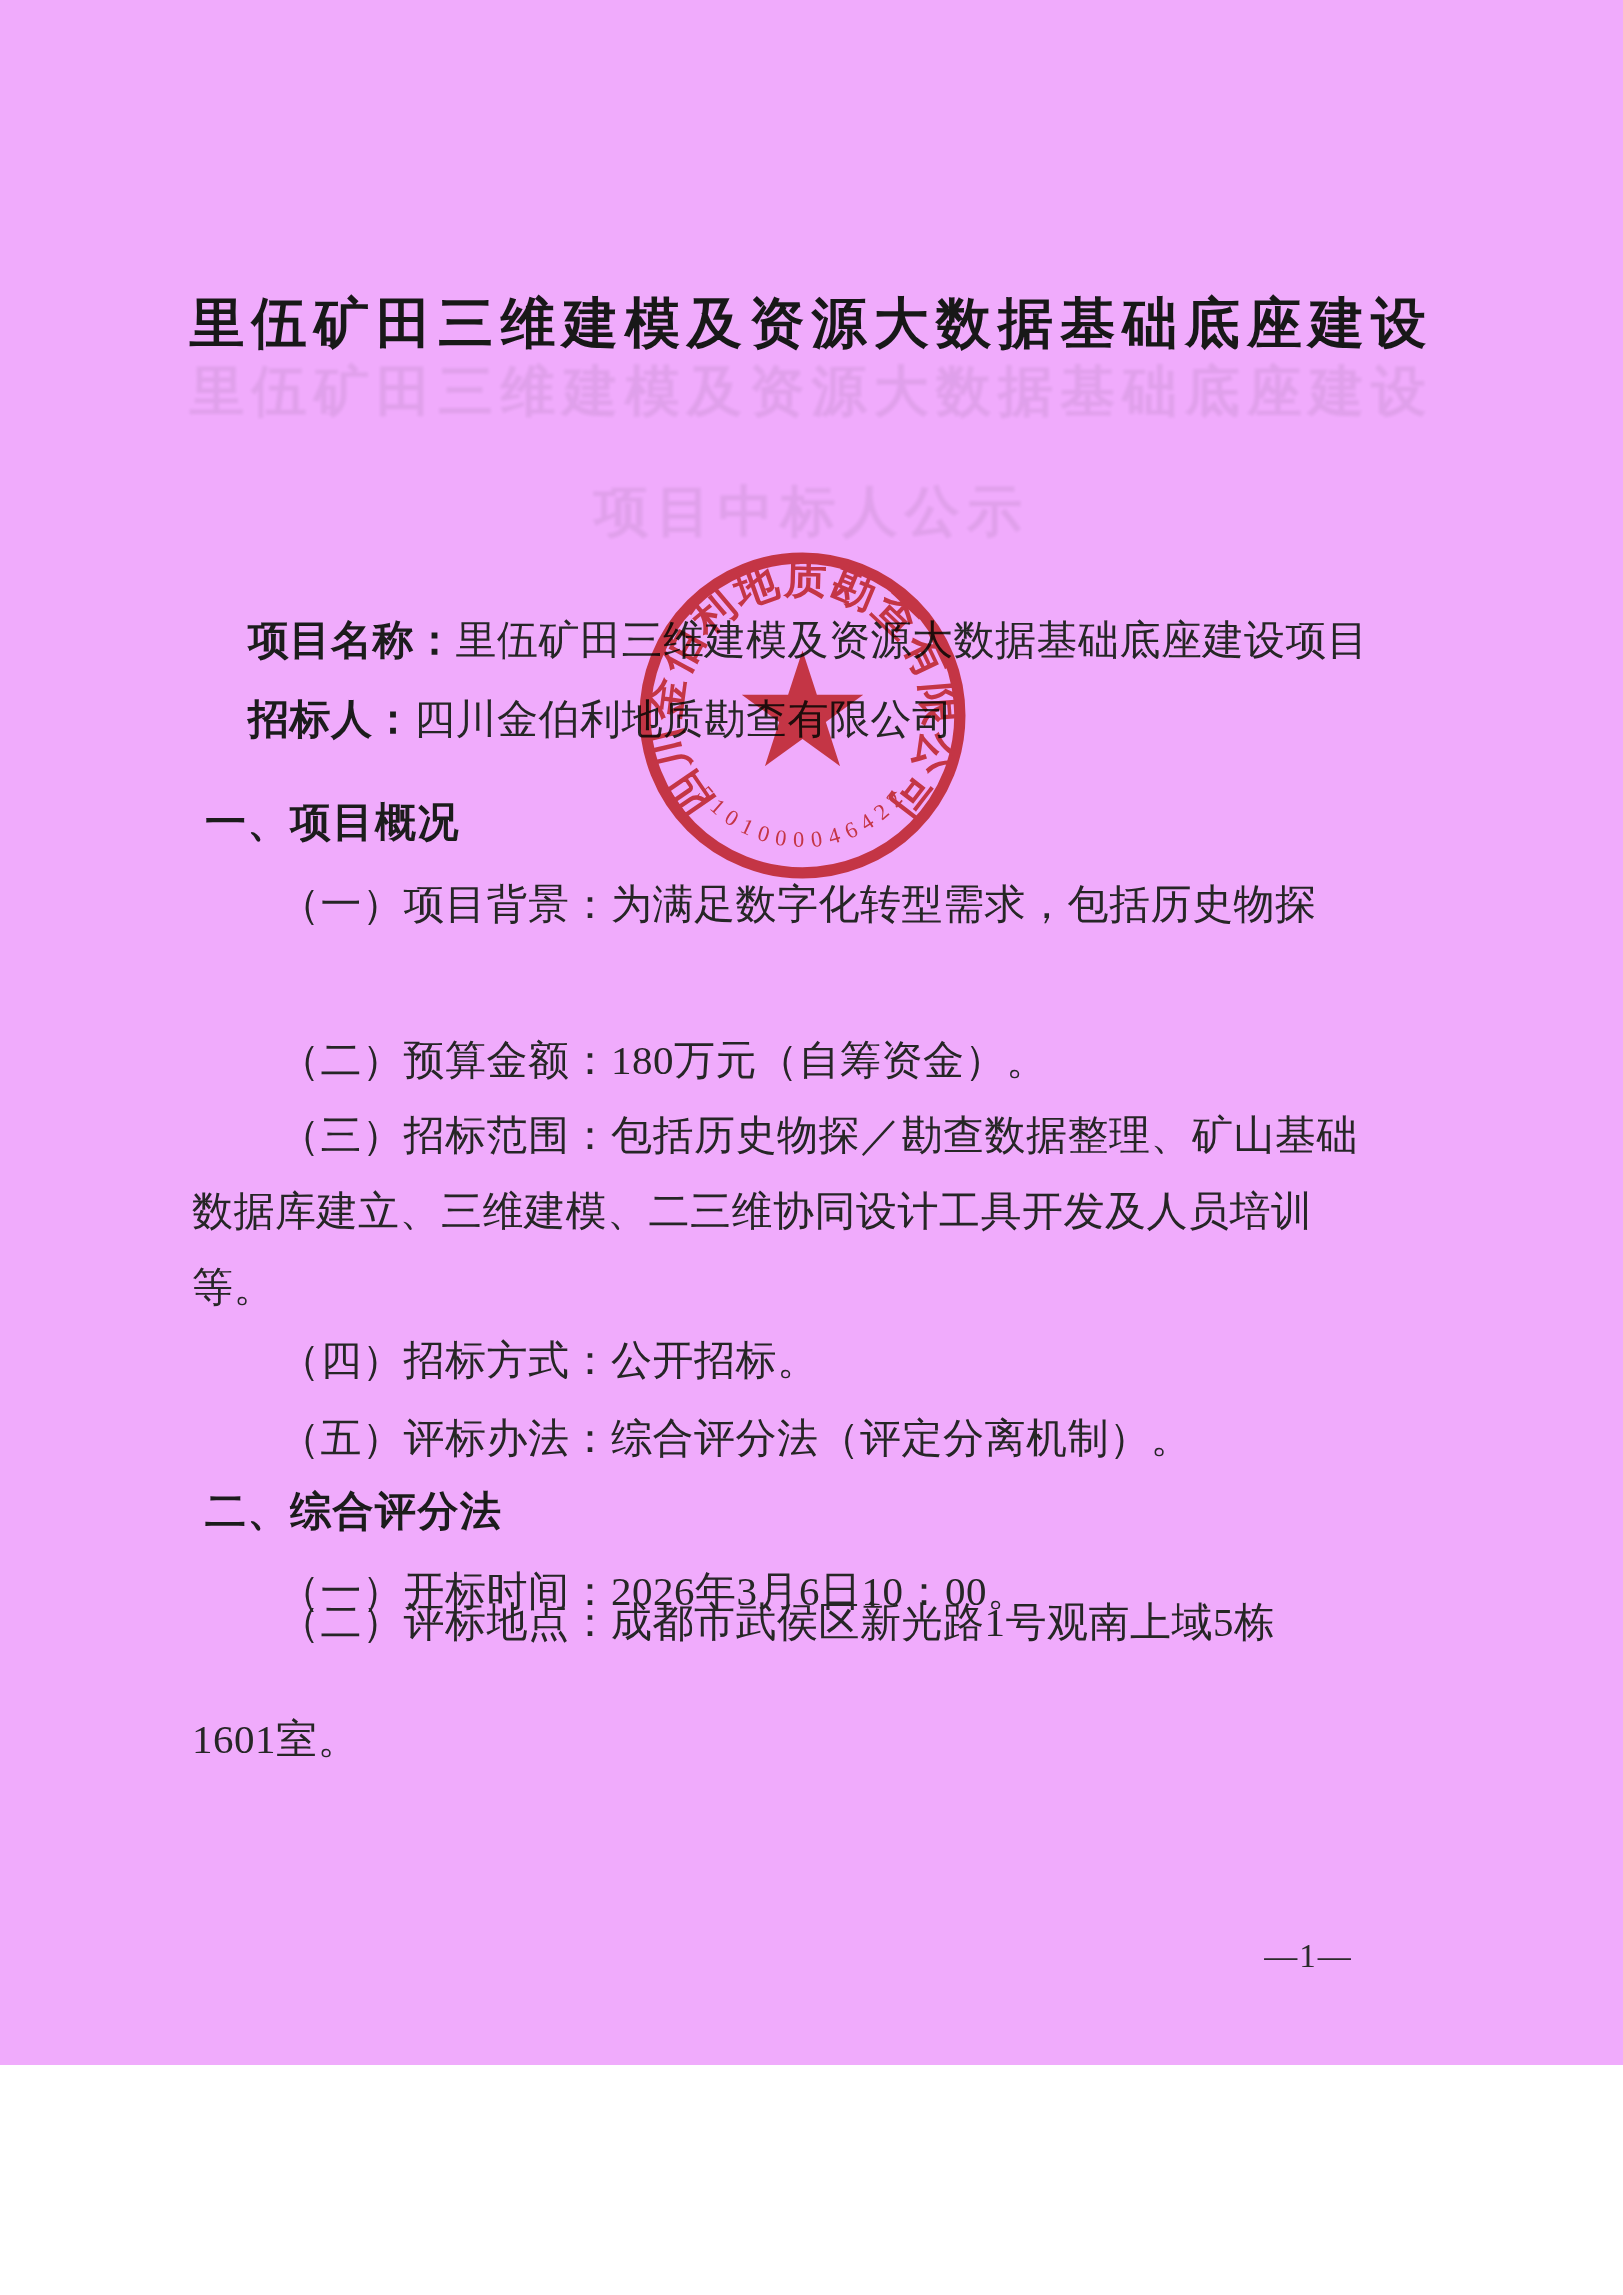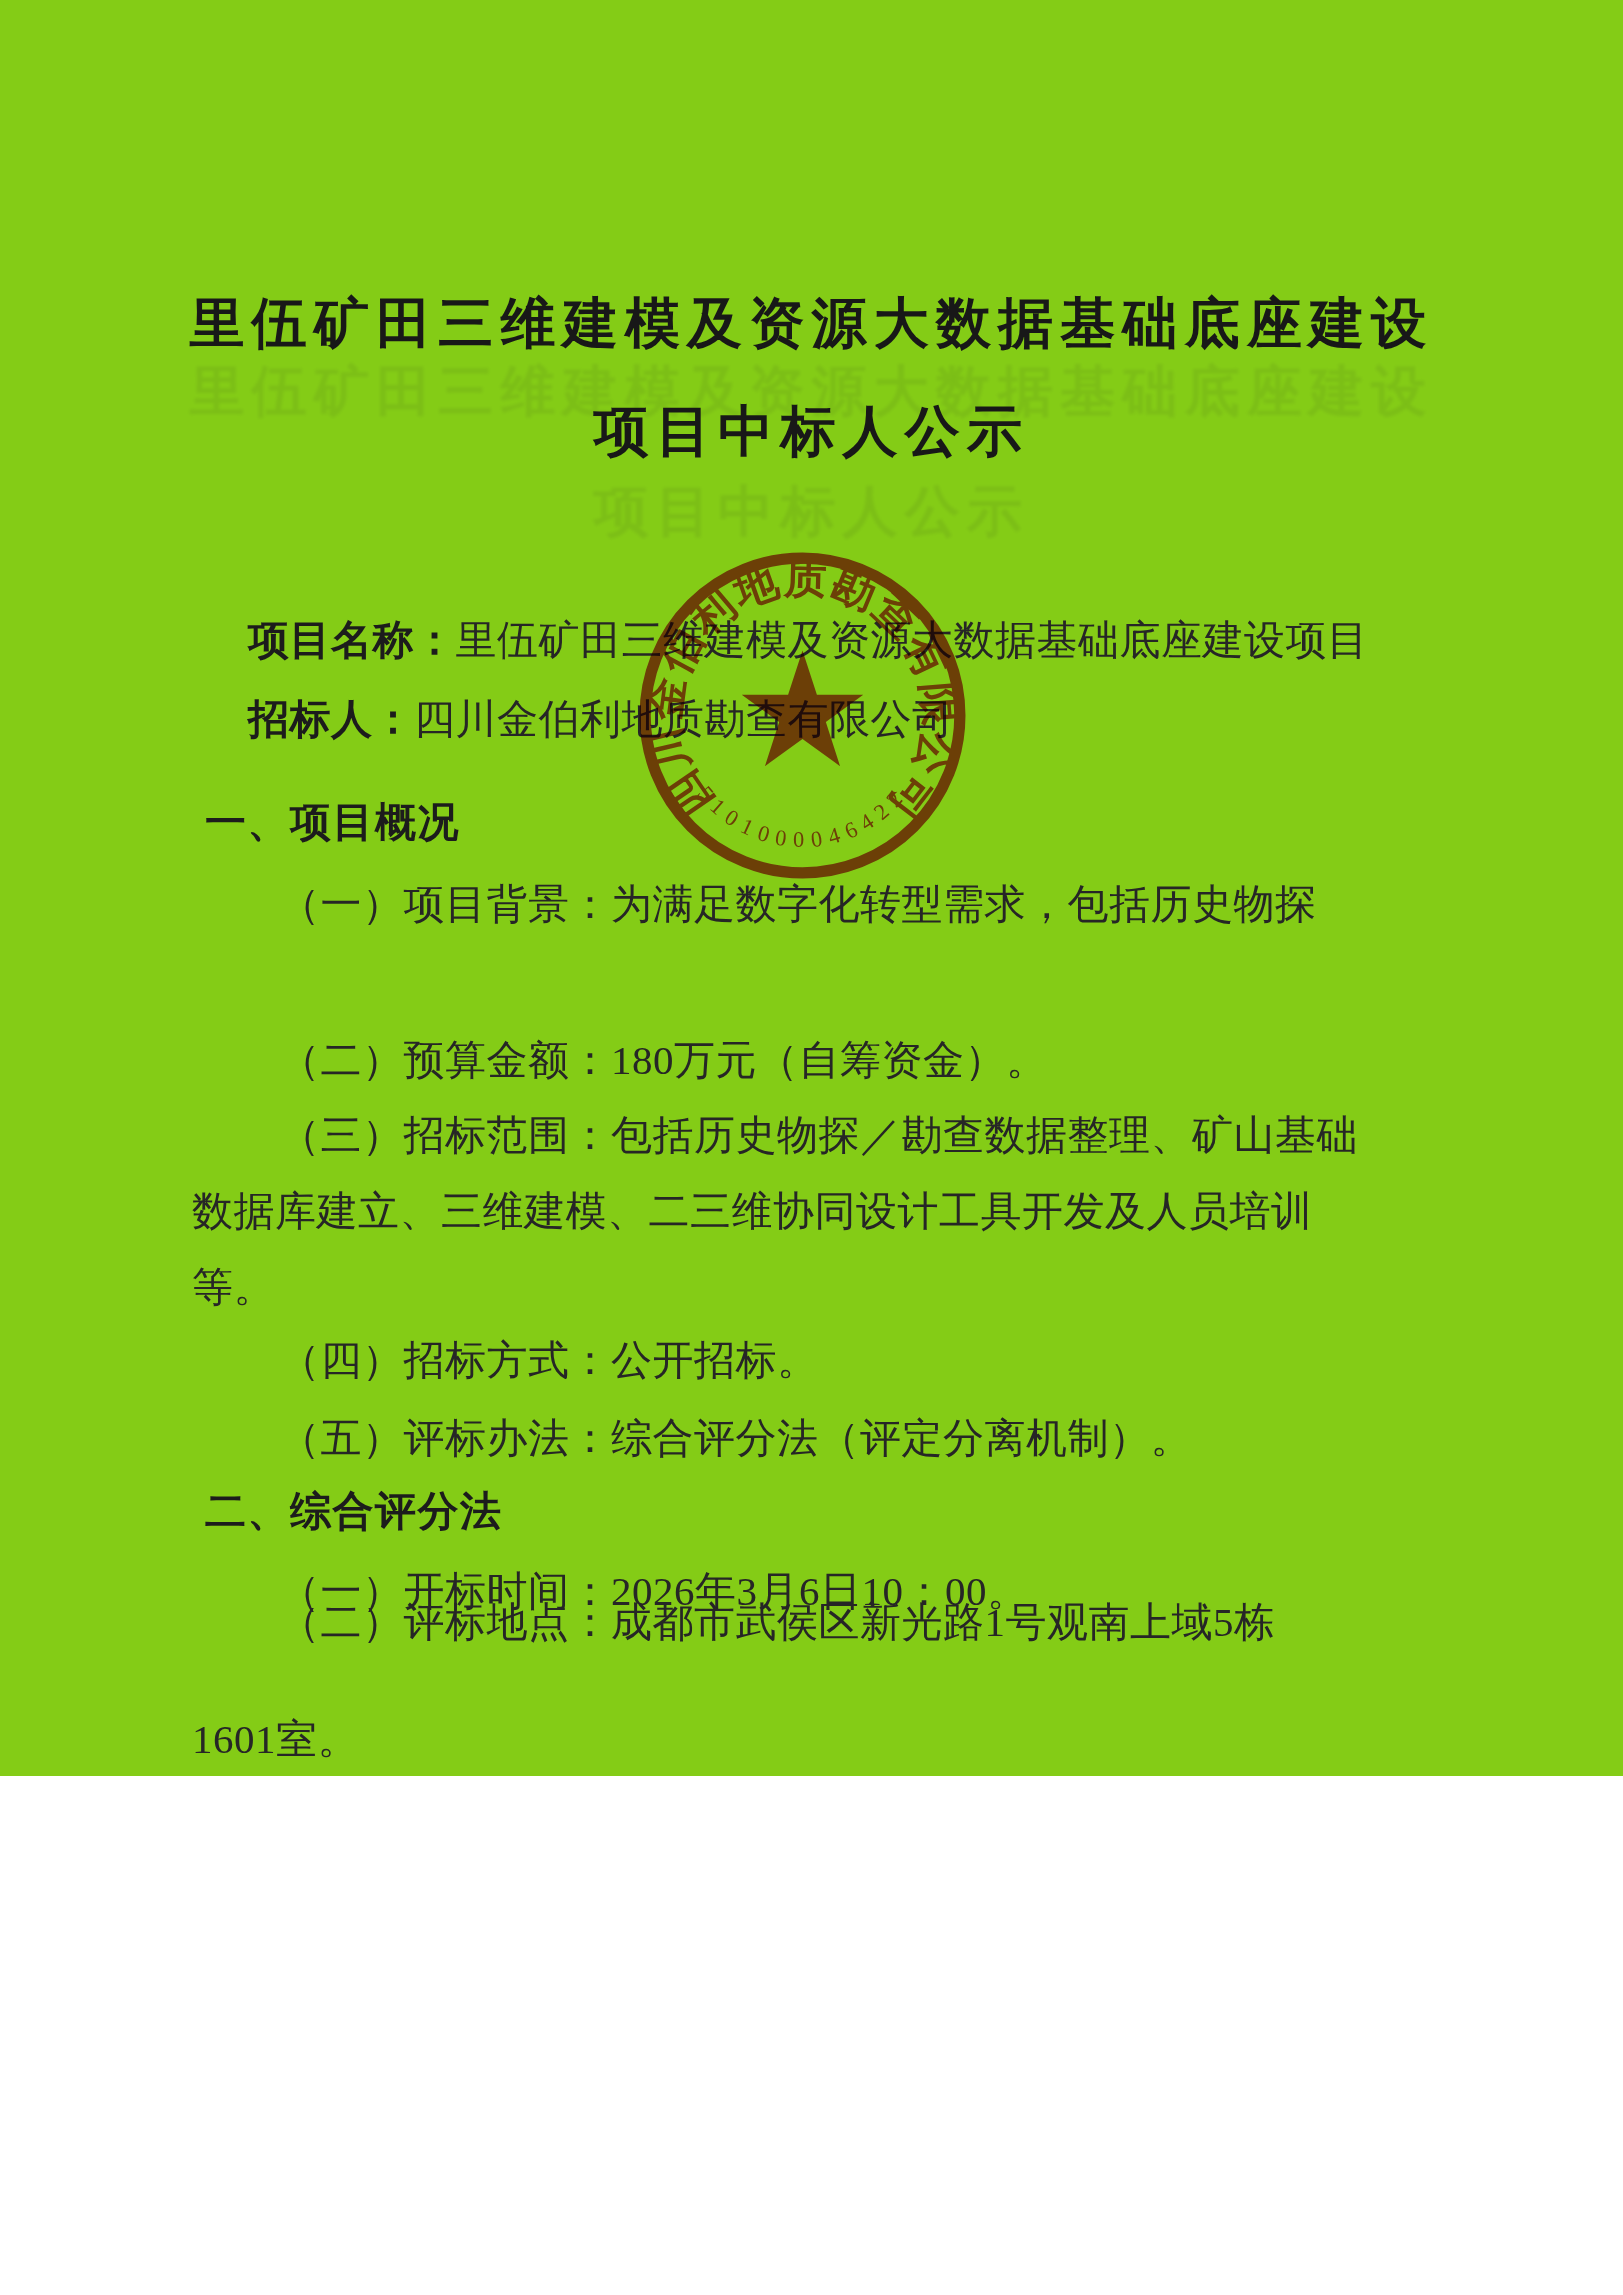--- a/index.html
+++ b/index.html
@@ -3,22 +3,22 @@
 <meta charset="utf-8">
 <style>
   html, body {
     margin: 0;
     padding: 0;
     background: #ffffff;
   }
   .page {
     position: relative;
     width: 1623px;
-    height: 1776px;
-    background: #84cc16;
+    height: 2065px;
+    background: #f0abfc;
     overflow: hidden;
     font-family: "Liberation Serif", "DejaVu Serif", serif;
     color: #262626;
   }
   .line {
     position: absolute;
     white-space: pre;
     font-size: 41px;
     line-height: 1.2;
     letter-spacing: 0.5px;
@@ -85,21 +85,20 @@
 </style>
 </head>
 <body>
 
 <div class="page">
 
   <div class="line title ghost" style="top:358px;">里伍矿田三维建模及资源大数据基础底座建设</div>
   <div class="line title ghost" style="top:478px;">项目中标人公示</div>
 
   <div class="line title" style="top:290px;">里伍矿田三维建模及资源大数据基础底座建设</div>
-  <div class="line title" style="top:398px;">项目中标人公示</div>
 
   <div class="line para" style="top:567px;">
     <span class="lbl">项目名称：</span><span>里伍矿田三维建模及资源大数据基础底座建设项目</span>
   </div>
 
   <div class="line para" style="top:646px;">
     <span class="lbl">招标人：</span><span>四川金伯利地质勘查有限公司</span>
   </div>
 
   <div class="line heading para" style="top:798px;text-align:right;">一、项目概况</div>

